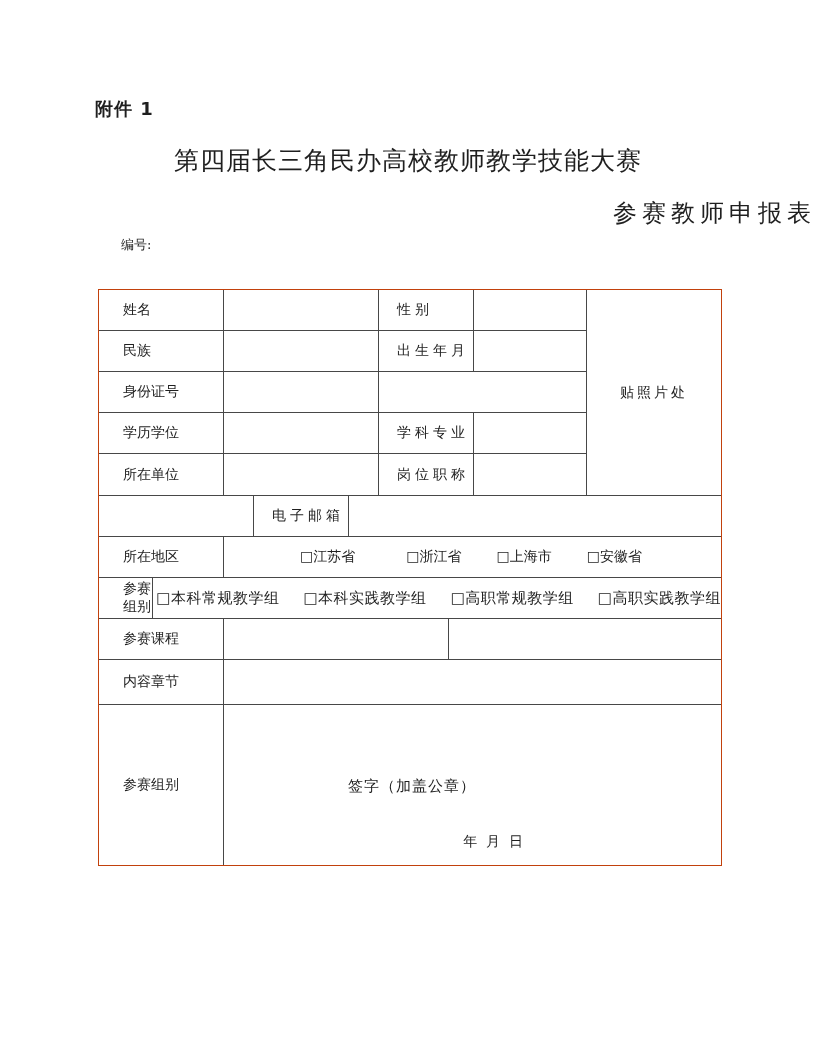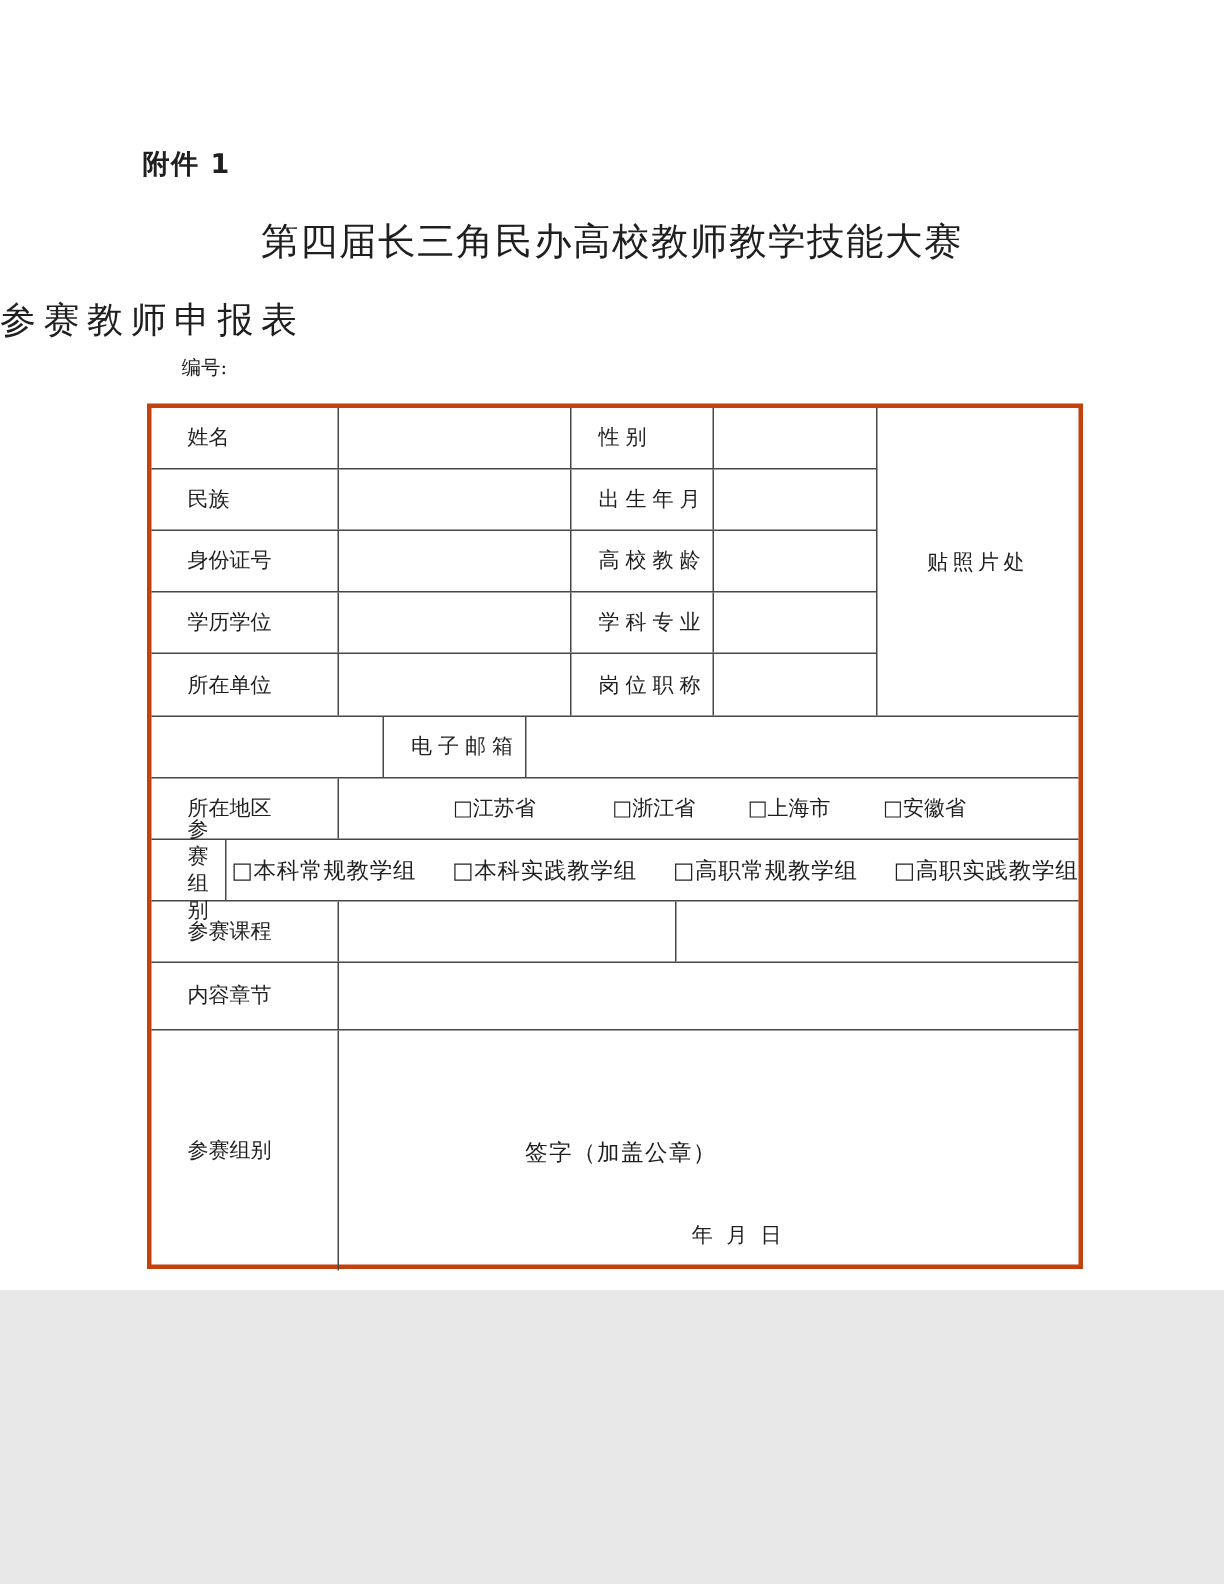--- a/index.html
+++ b/index.html
@@ -1,39 +1,39 @@
 <!DOCTYPE html>
 <html><head>
 <meta charset="utf-8">
 <style>
   html,body { margin:0; padding:0; background:#e8e8e8; }
   .page {
-    position:relative; width:816px; height:860px; margin:0 auto;
+    position:relative; width:816px; height:1056px; margin:0 auto;
     background:#ffffff; overflow:hidden;
     font-family:"DejaVu Serif","Liberation Serif",serif;
     color:#1f1f1f;
   }
   .attachment {
     position:absolute; left:95px; top:97px;
     font-family:"DejaVu Sans","Liberation Sans",sans-serif;
     font-weight:bold; font-size:18px; letter-spacing:1px;
   }
   .title1 {
     position:absolute; left:0; right:0; top:144px;
     text-align:center; font-size:25px; letter-spacing:1px; white-space:nowrap;
   }
   .title2 {
     position:absolute; left:0; right:0; top:197px;
-    text-align:left; font-size:24px; letter-spacing:5px; white-space:nowrap;
+    text-align:right; font-size:24px; letter-spacing:5px; white-space:nowrap;
   }
   .serial { position:absolute; left:121px; top:236px; font-size:13px; }
 
   .tbl {
-    position:absolute; left:98px; top:269px; width:624px; height:577px;
-    border:3px solid #c2410c; box-sizing:border-box; font-size:14px;
+    position:absolute; left:98px; top:289px; width:624px; height:577px;
+    border:1px solid #c2410c; box-sizing:border-box; font-size:14px;
   }
   .tbl * { box-sizing:border-box; }
   .row { display:flex; border-bottom:1px solid #474747; }
   .h41 { height:41px; } .h45 { height:45px; }
   .cell { border-right:1px solid #474747; display:flex; align-items:center; }
   .noR { border-right:none;gap:24px; }
   .w125 { width:125px; } .w155 { width:155px; } .w95 { width:95px; }
   .w225 { width:225px; } .w138 { width:138px; }
   .flex1 { flex:1; }
   .lab1 { padding-left:24px; }
@@ -83,21 +83,20 @@
         <div class="row h41">
           <div class="cell w125 lab1">民族</div>
           <div class="cell w155"></div>
           <div class="cell w95 lab2">出生年月</div>
           <div class="cell flex1 noR"></div>
         </div>
 
         <div class="row h41">
           <div class="cell w125 lab1">身份证号</div>
           <div class="cell w155"></div>
-          <div class="cell w95 lab2">高校教龄</div>
           <div class="cell flex1 noR"></div>
         </div>
 
         <div class="row h41">
           <div class="cell w125 lab1">学历学位</div>
           <div class="cell w155"></div>
           <div class="cell w95 lab2">学科专业</div>
           <div class="cell flex1 noR"></div>
         </div>
 

